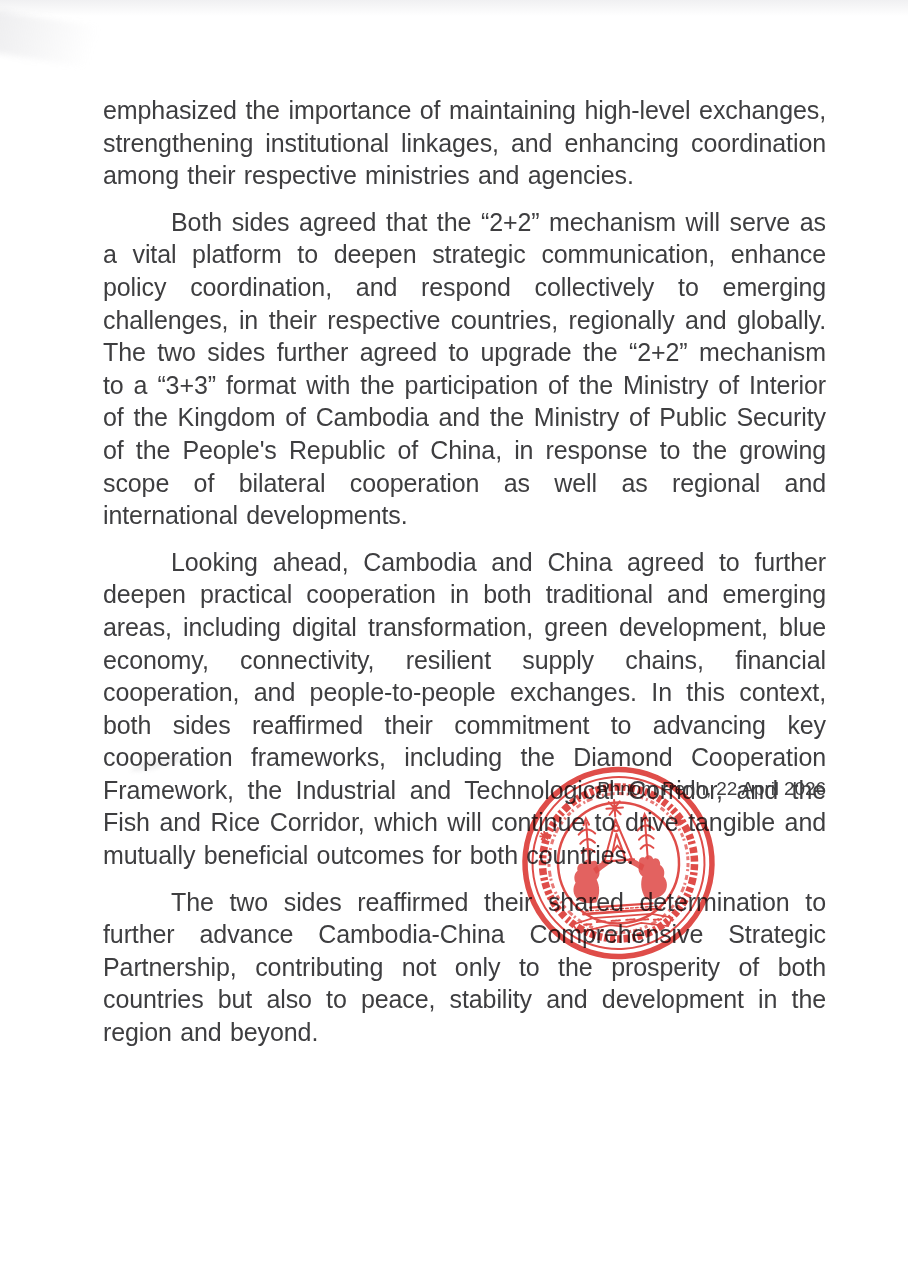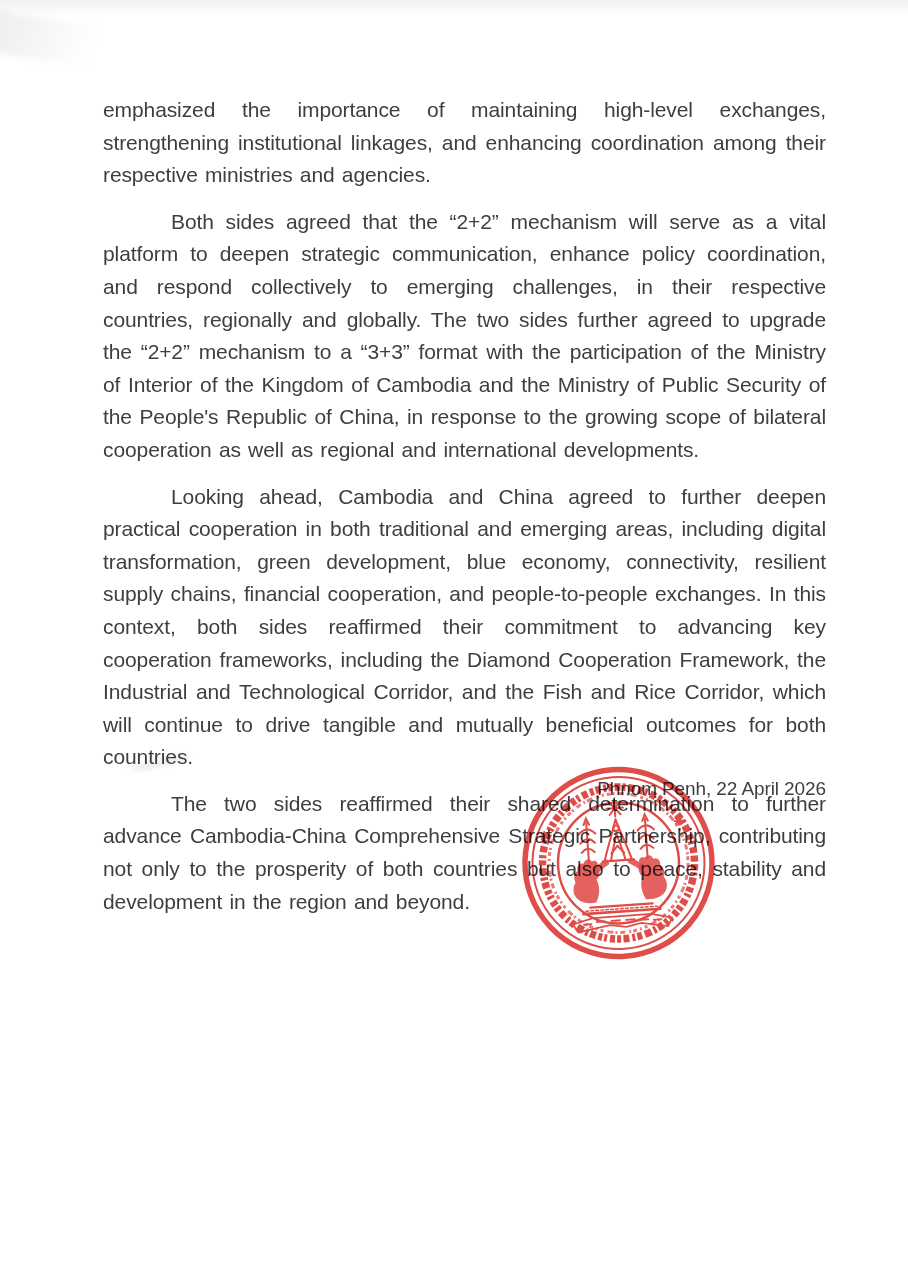--- a/index.html
+++ b/index.html
@@ -22,21 +22,21 @@
   }
   .smudge{
     position:absolute;top:758px;left:130px;width:60px;height:9px;
     background:rgba(205,205,210,.35);
     border-radius:50%;
     transform:rotate(-14deg);
     filter:blur(2px);
   }
   .content{
     position:absolute;left:103px;top:94px;width:723px;
-    font-size:21px;line-height:32.6px;
+    font-size:25px;line-height:32.6px;
     text-align:justify;
     letter-spacing:-0.1px;
     word-spacing:1.5px;
   }
   .content p{margin:0 0 14px 0;}
   .content p.indent{text-indent:68px;}
   .dateline{
     position:absolute;left:103px;top:778px;width:723px;
     font-size:19px;text-align:right;color:#3e3e40;
     letter-spacing:-0.1px;

